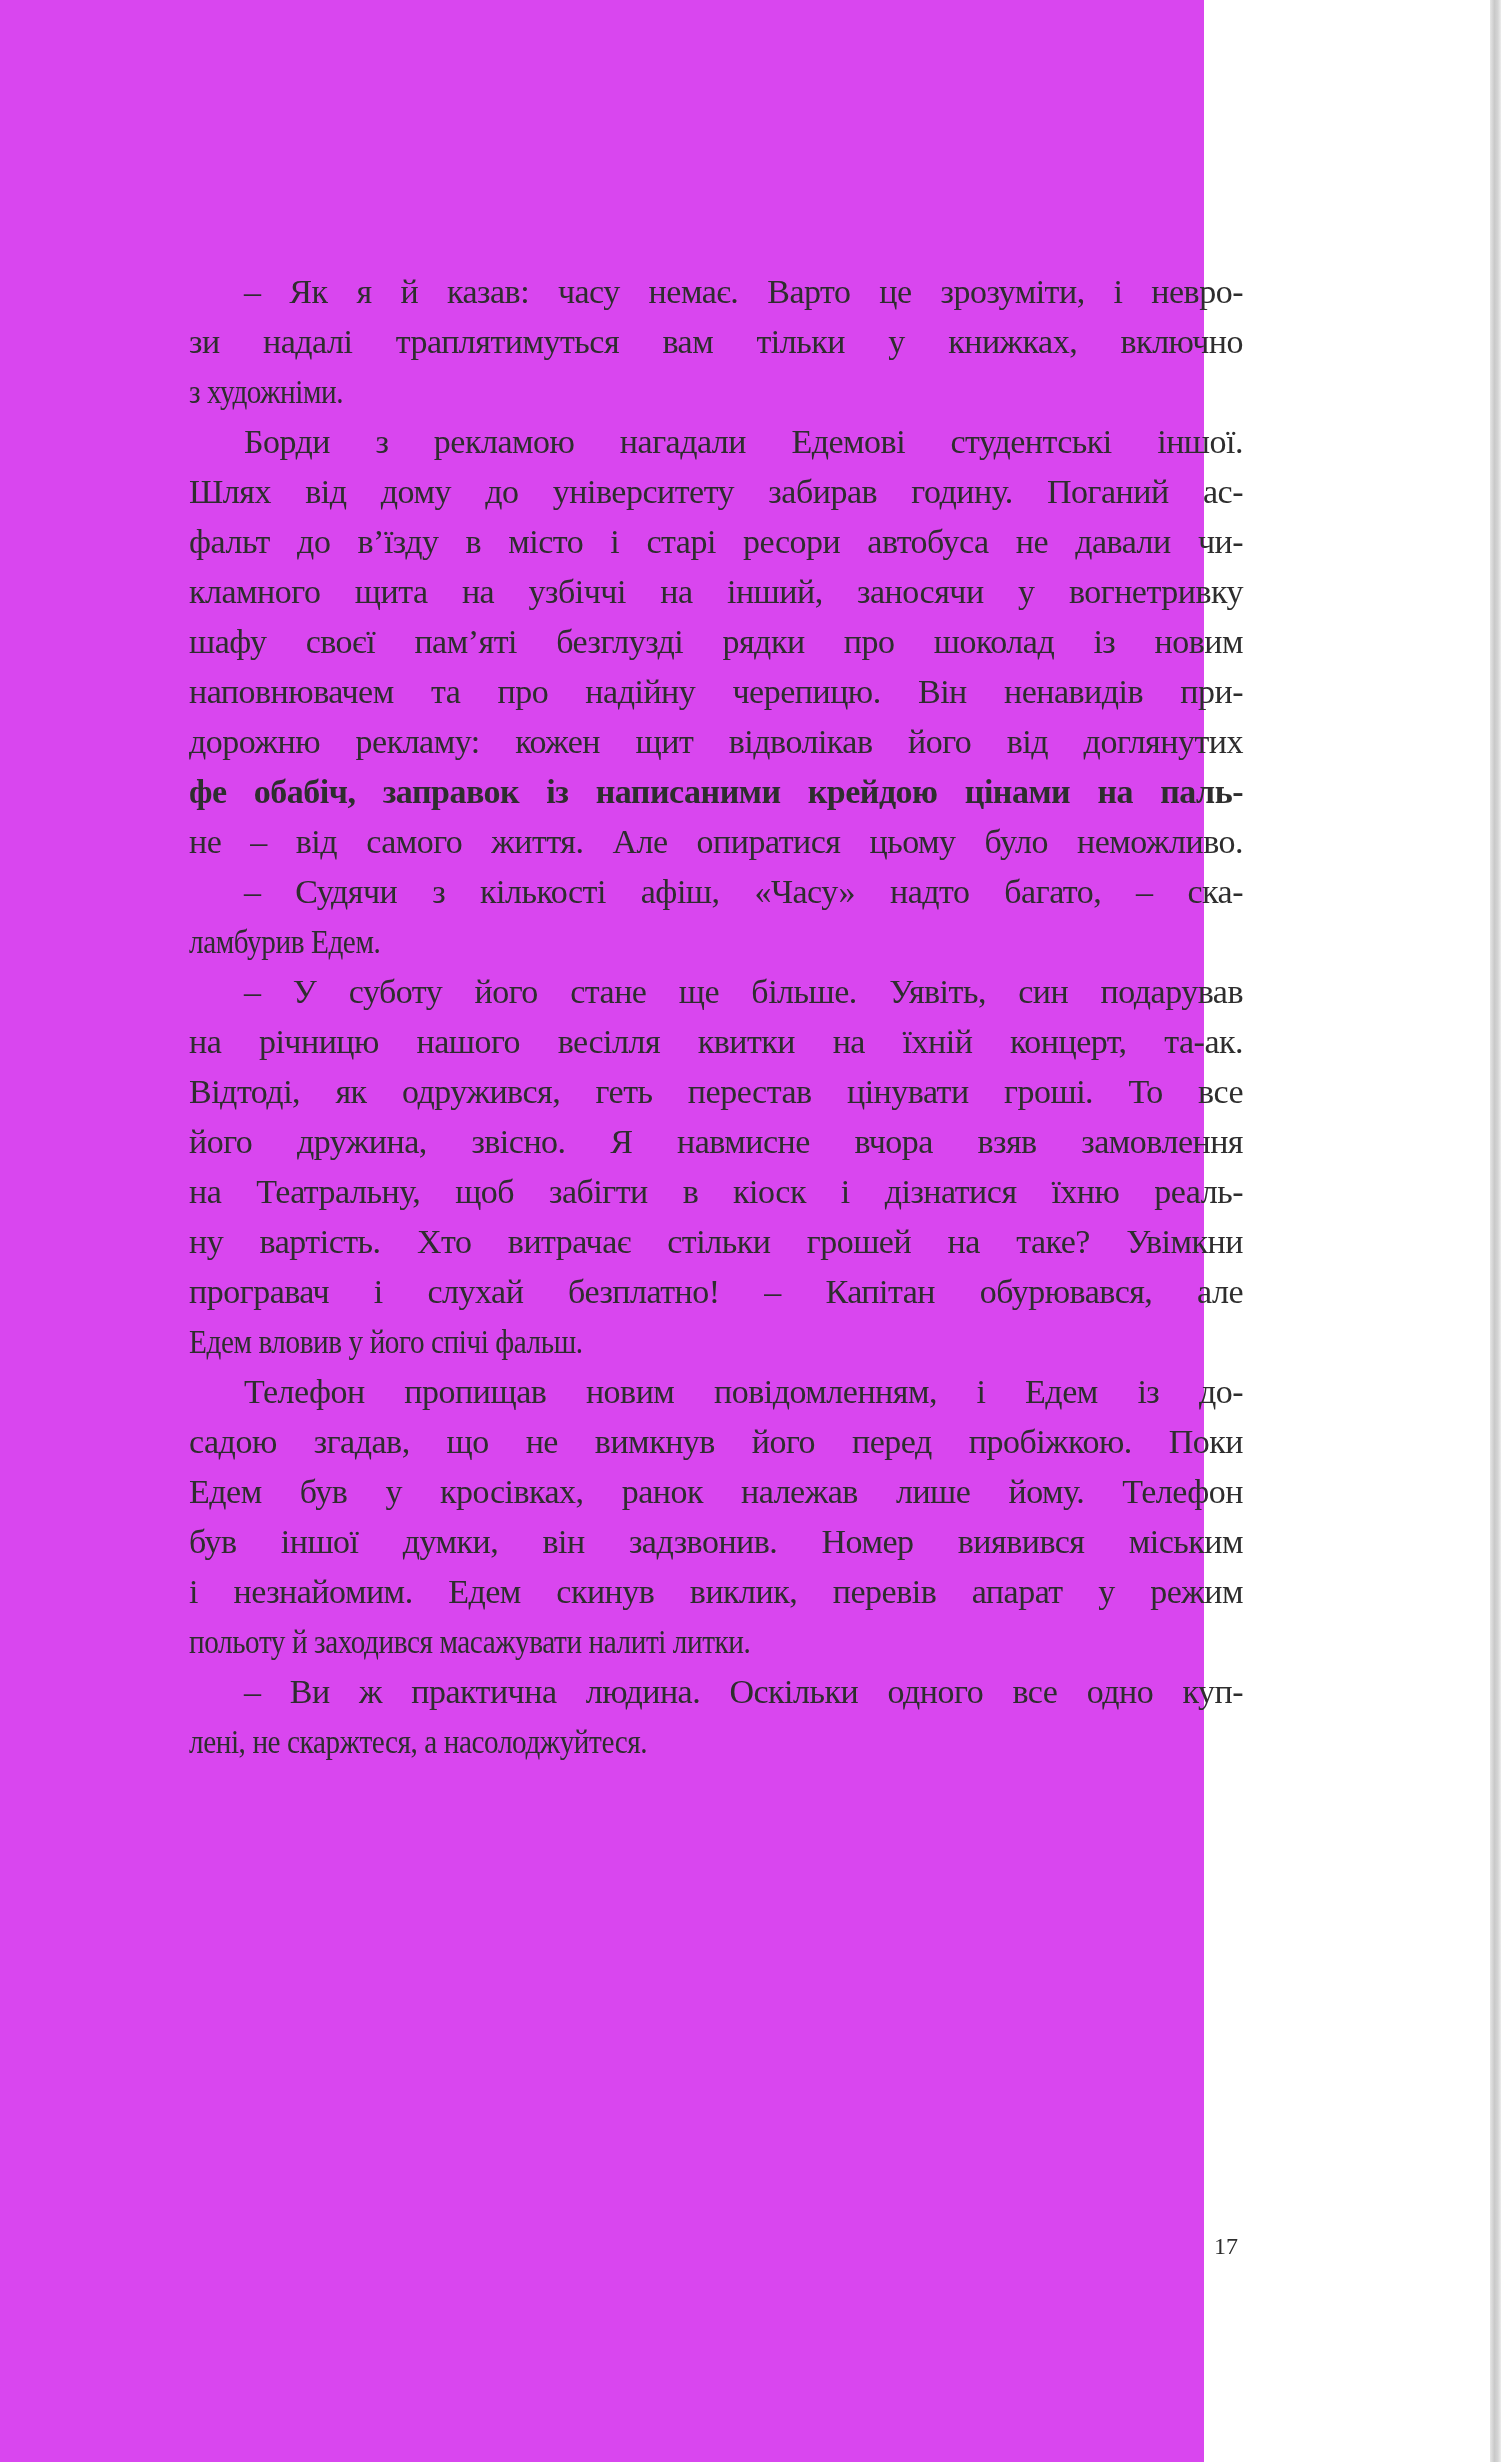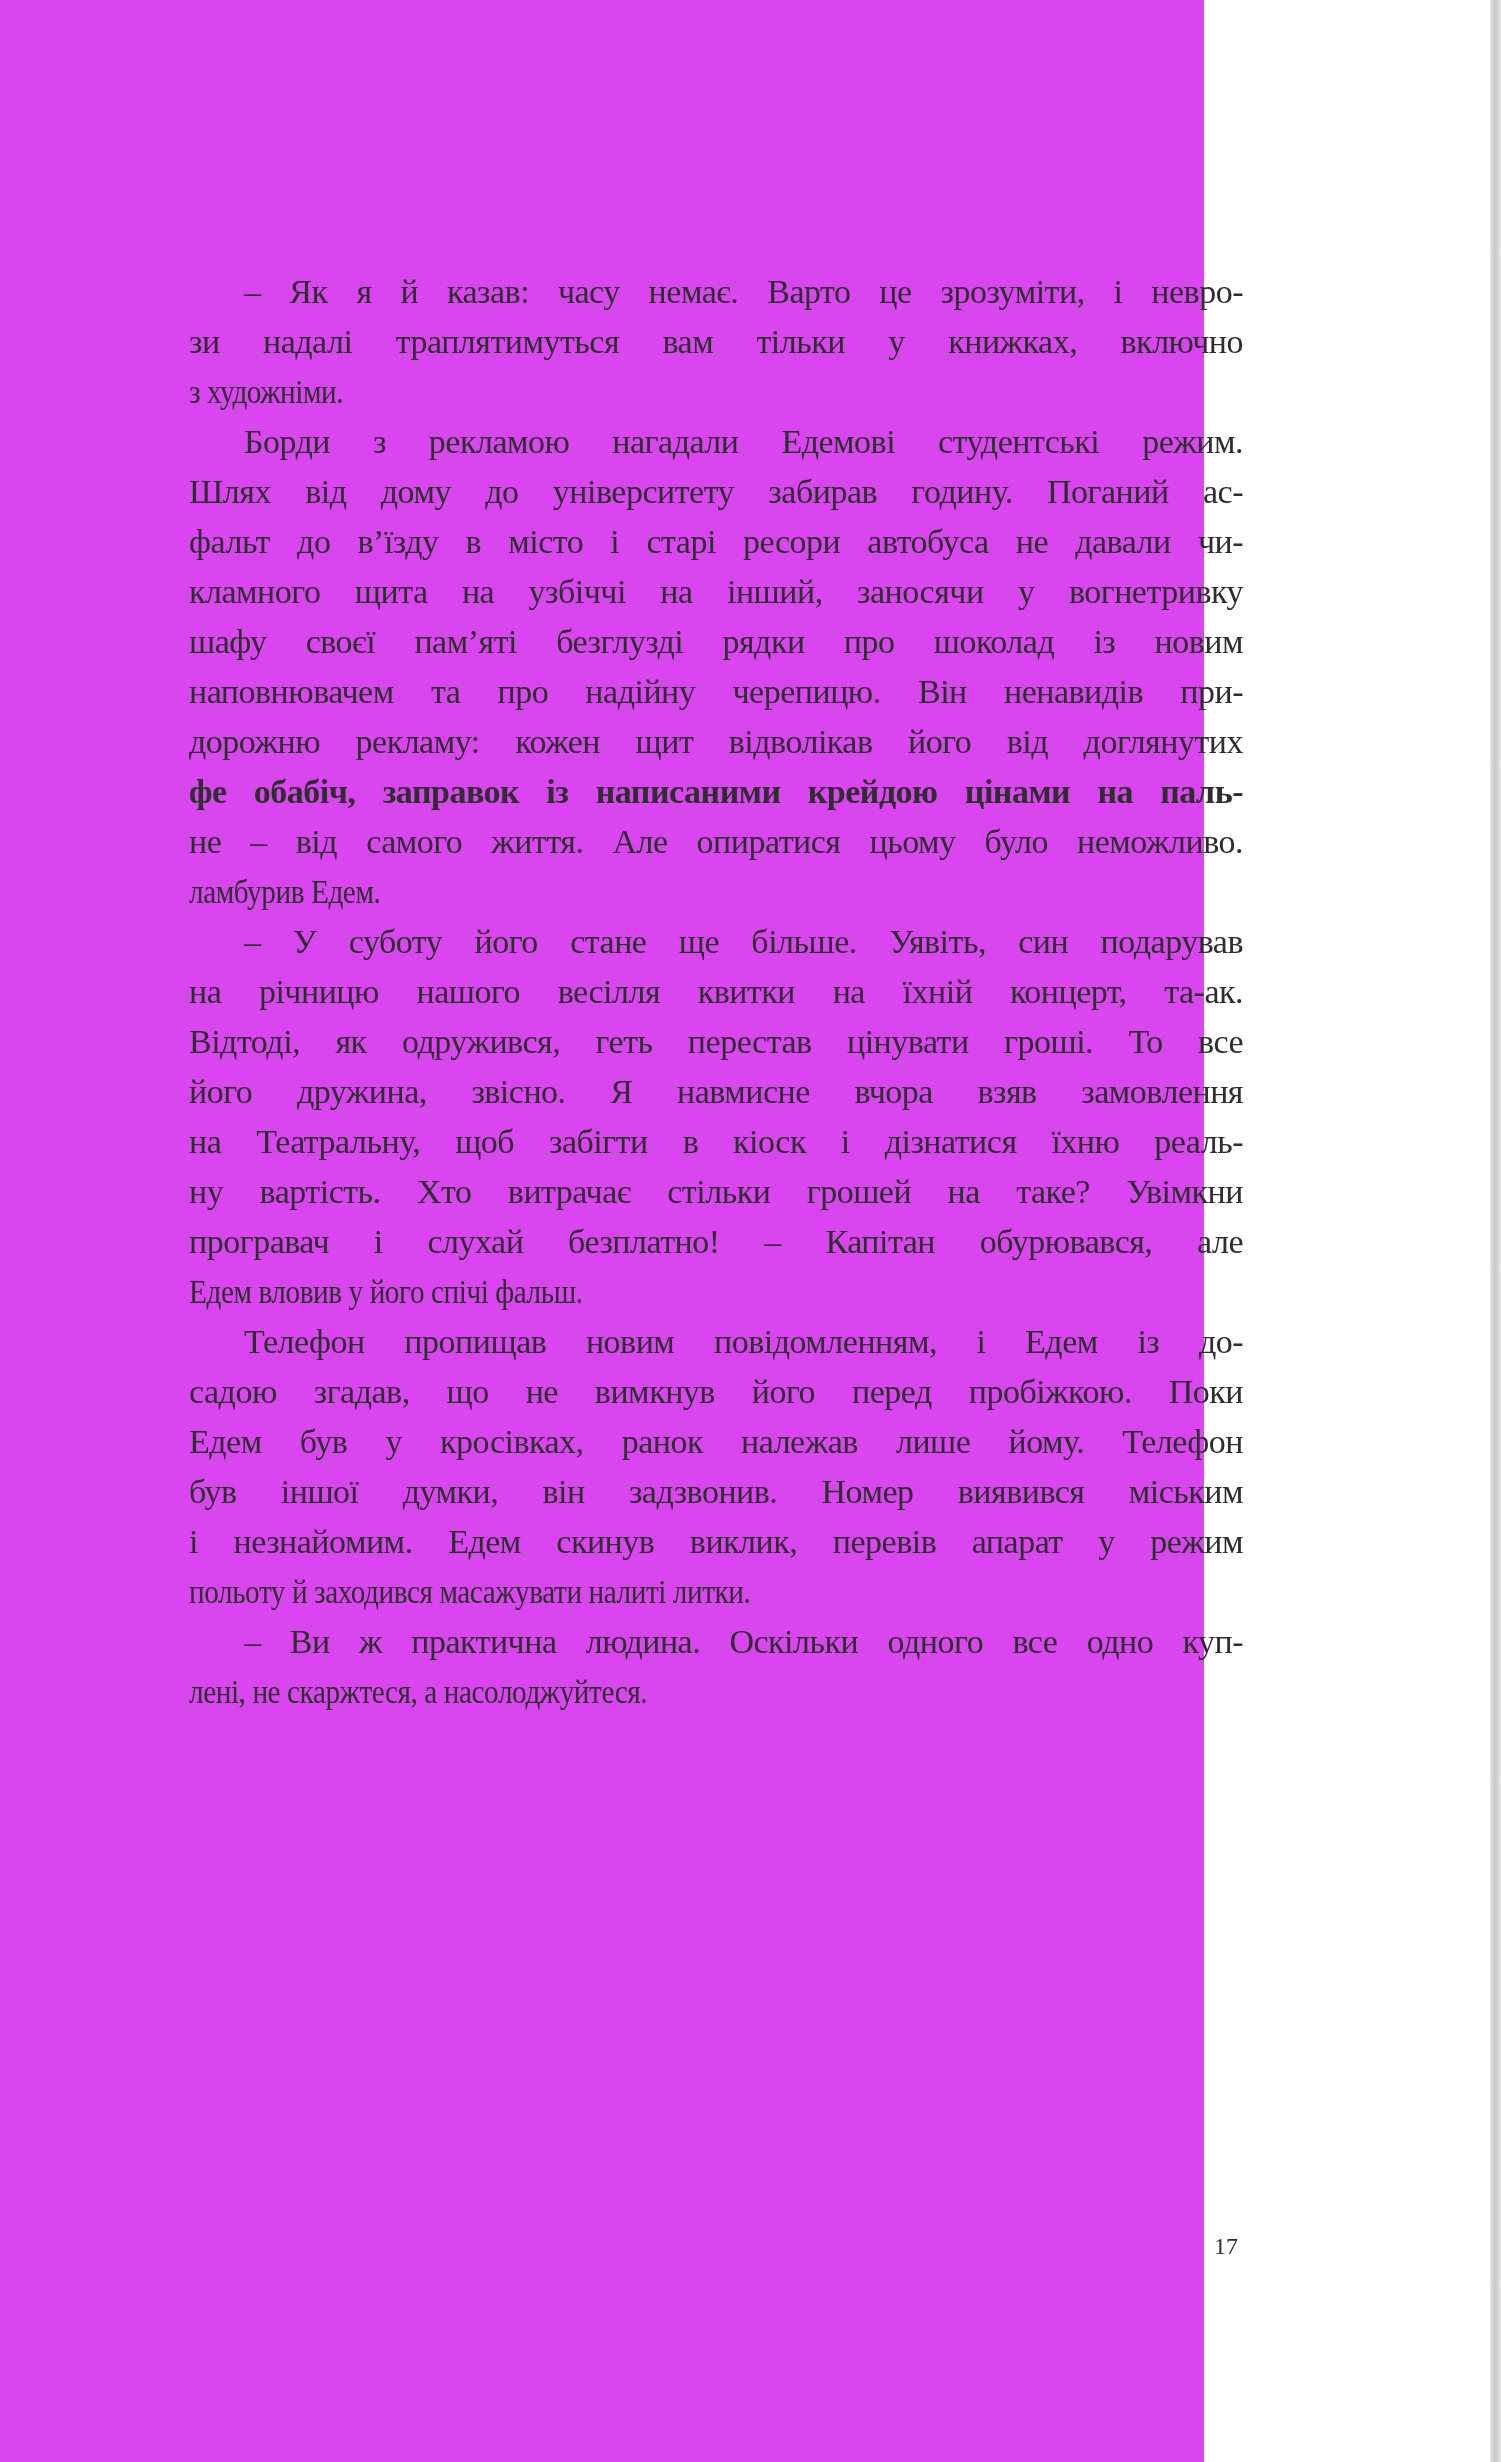--- a/index.html
+++ b/index.html
@@ -70,32 +70,33 @@
 <div class="page">
   <div class="text-block">
 
     <div class="paragraph">
       <span class="line indent" style="text-align-last: justify;">– Як я й казав: часу немає. Варто це зрозуміти, і невро-</span>
       <span class="line" style="text-align-last: justify;">зи надалі траплятимуться вам тільки у книжках, включно</span>
       <span class="line last" style="transform: scaleX(0.86);">з художніми.</span>
     </div>
 
     <div class="paragraph">
-      <span class="line indent" style="text-align-last: justify;">Борди з рекламою нагадали Едемові студентські режим.</span>
+      <span class="line indent" style="text-align-last: justify;">Борди з рекламою нагадали Едемові студентські іншої.</span>
       <span class="line" style="text-align-last: justify;">Шлях від дому до університету забирав годину. Поганий ас-</span>
       <span class="line" style="text-align-last: justify;">фальт до в’їзду в місто і старі ресори автобуса не давали чи-</span>
       <span class="line" style="text-align-last: justify;">кламного щита на узбіччі на інший, заносячи у вогнетривку</span>
       <span class="line" style="text-align-last: justify;">шафу своєї пам’яті безглузді рядки про шоколад із новим</span>
       <span class="line" style="text-align-last: justify;">наповнювачем та про надійну черепицю. Він ненавидів при-</span>
       <span class="line" style="text-align-last: justify;">дорожню рекламу: кожен щит відволікав його від доглянутих</span>
       <span class="line" style="text-align-last: justify; font-weight: bold;">фе обабіч, заправок із написаними крейдою цінами на паль-</span>
       <span class="line" style="text-align-last: justify;">не – від самого життя. Але опиратися цьому було неможливо.</span>
     </div>
 
     <div class="paragraph">
+      <span class="line indent" style="text-align-last: justify;">– Судячи з кількості афіш, «Часу» надто багато, – ска-</span>
       <span class="line last" style="transform: scaleX(0.86);">ламбурив Едем.</span>
     </div>
 
     <div class="paragraph">
       <span class="line indent" style="text-align-last: justify;">– У суботу його стане ще більше. Уявіть, син подарував</span>
       <span class="line" style="text-align-last: justify;">на річницю нашого весілля квитки на їхній концерт, та-ак.</span>
       <span class="line" style="text-align-last: justify;">Відтоді, як одружився, геть перестав цінувати гроші. То все</span>
       <span class="line" style="text-align-last: justify;">його дружина, звісно. Я навмисне вчора взяв замовлення</span>
       <span class="line" style="text-align-last: justify;">на Театральну, щоб забігти в кіоск і дізнатися їхню реаль-</span>
       <span class="line" style="text-align-last: justify;">ну вартість. Хто витрачає стільки грошей на таке? Увімкни</span>

